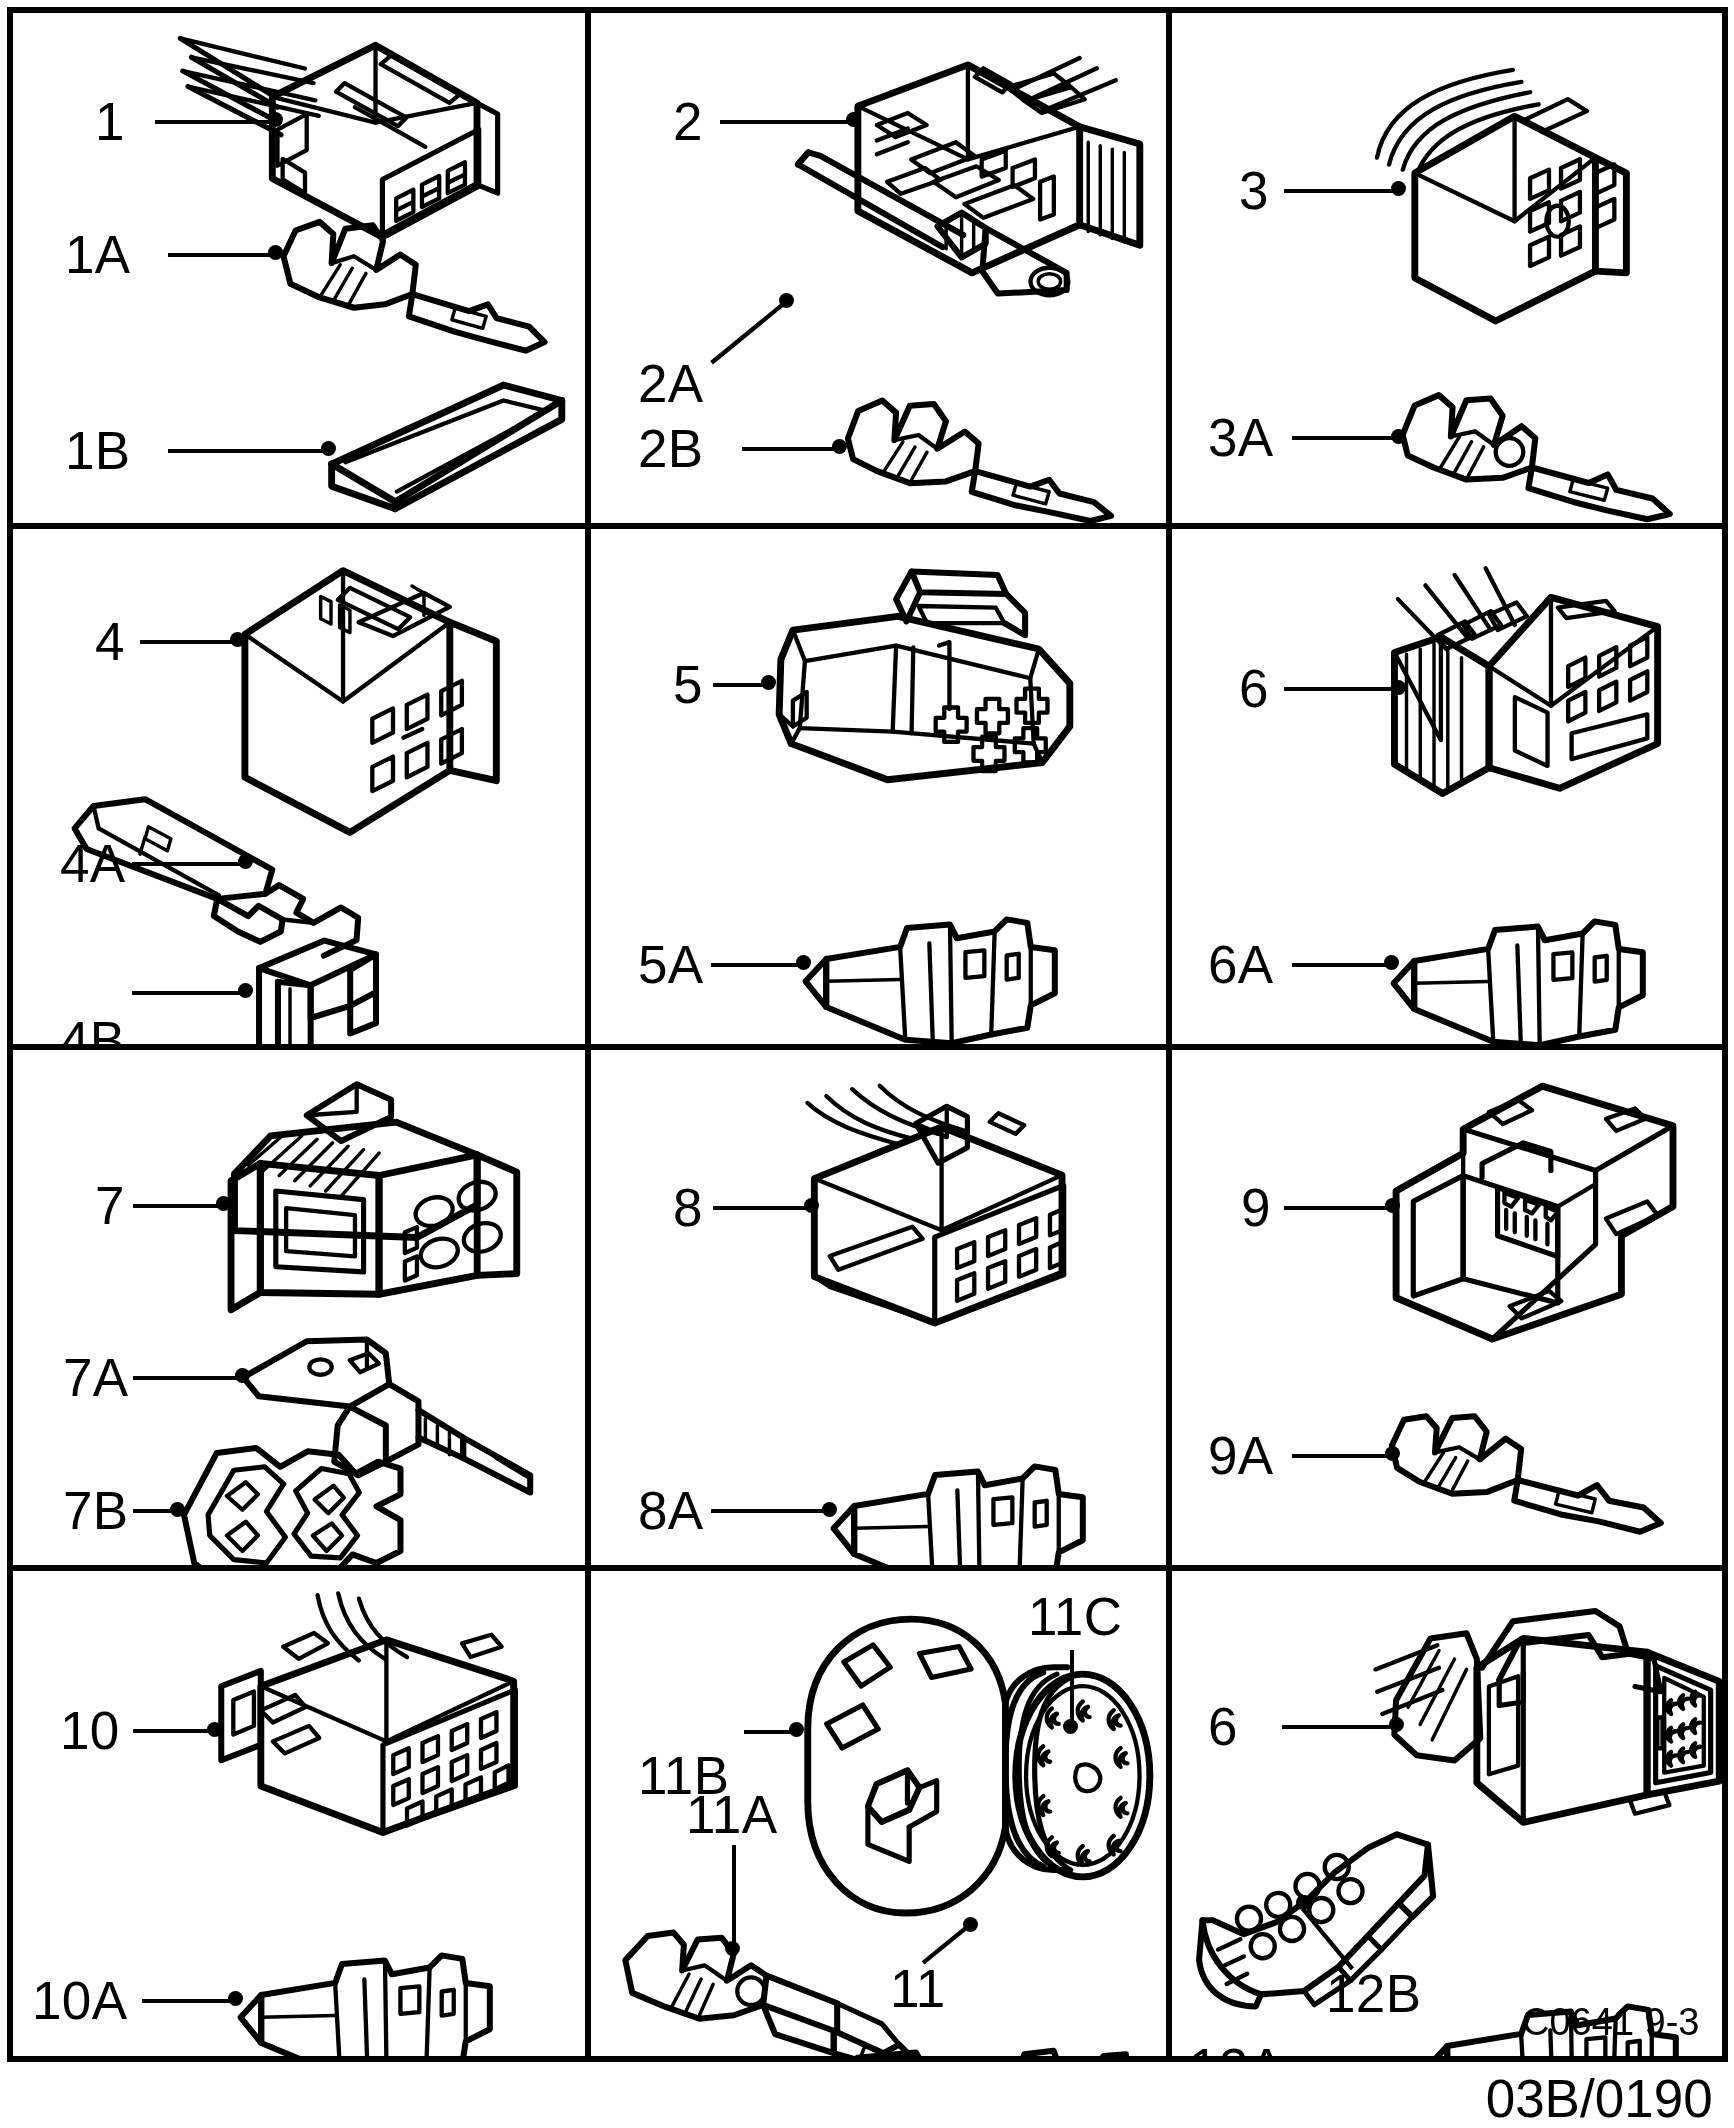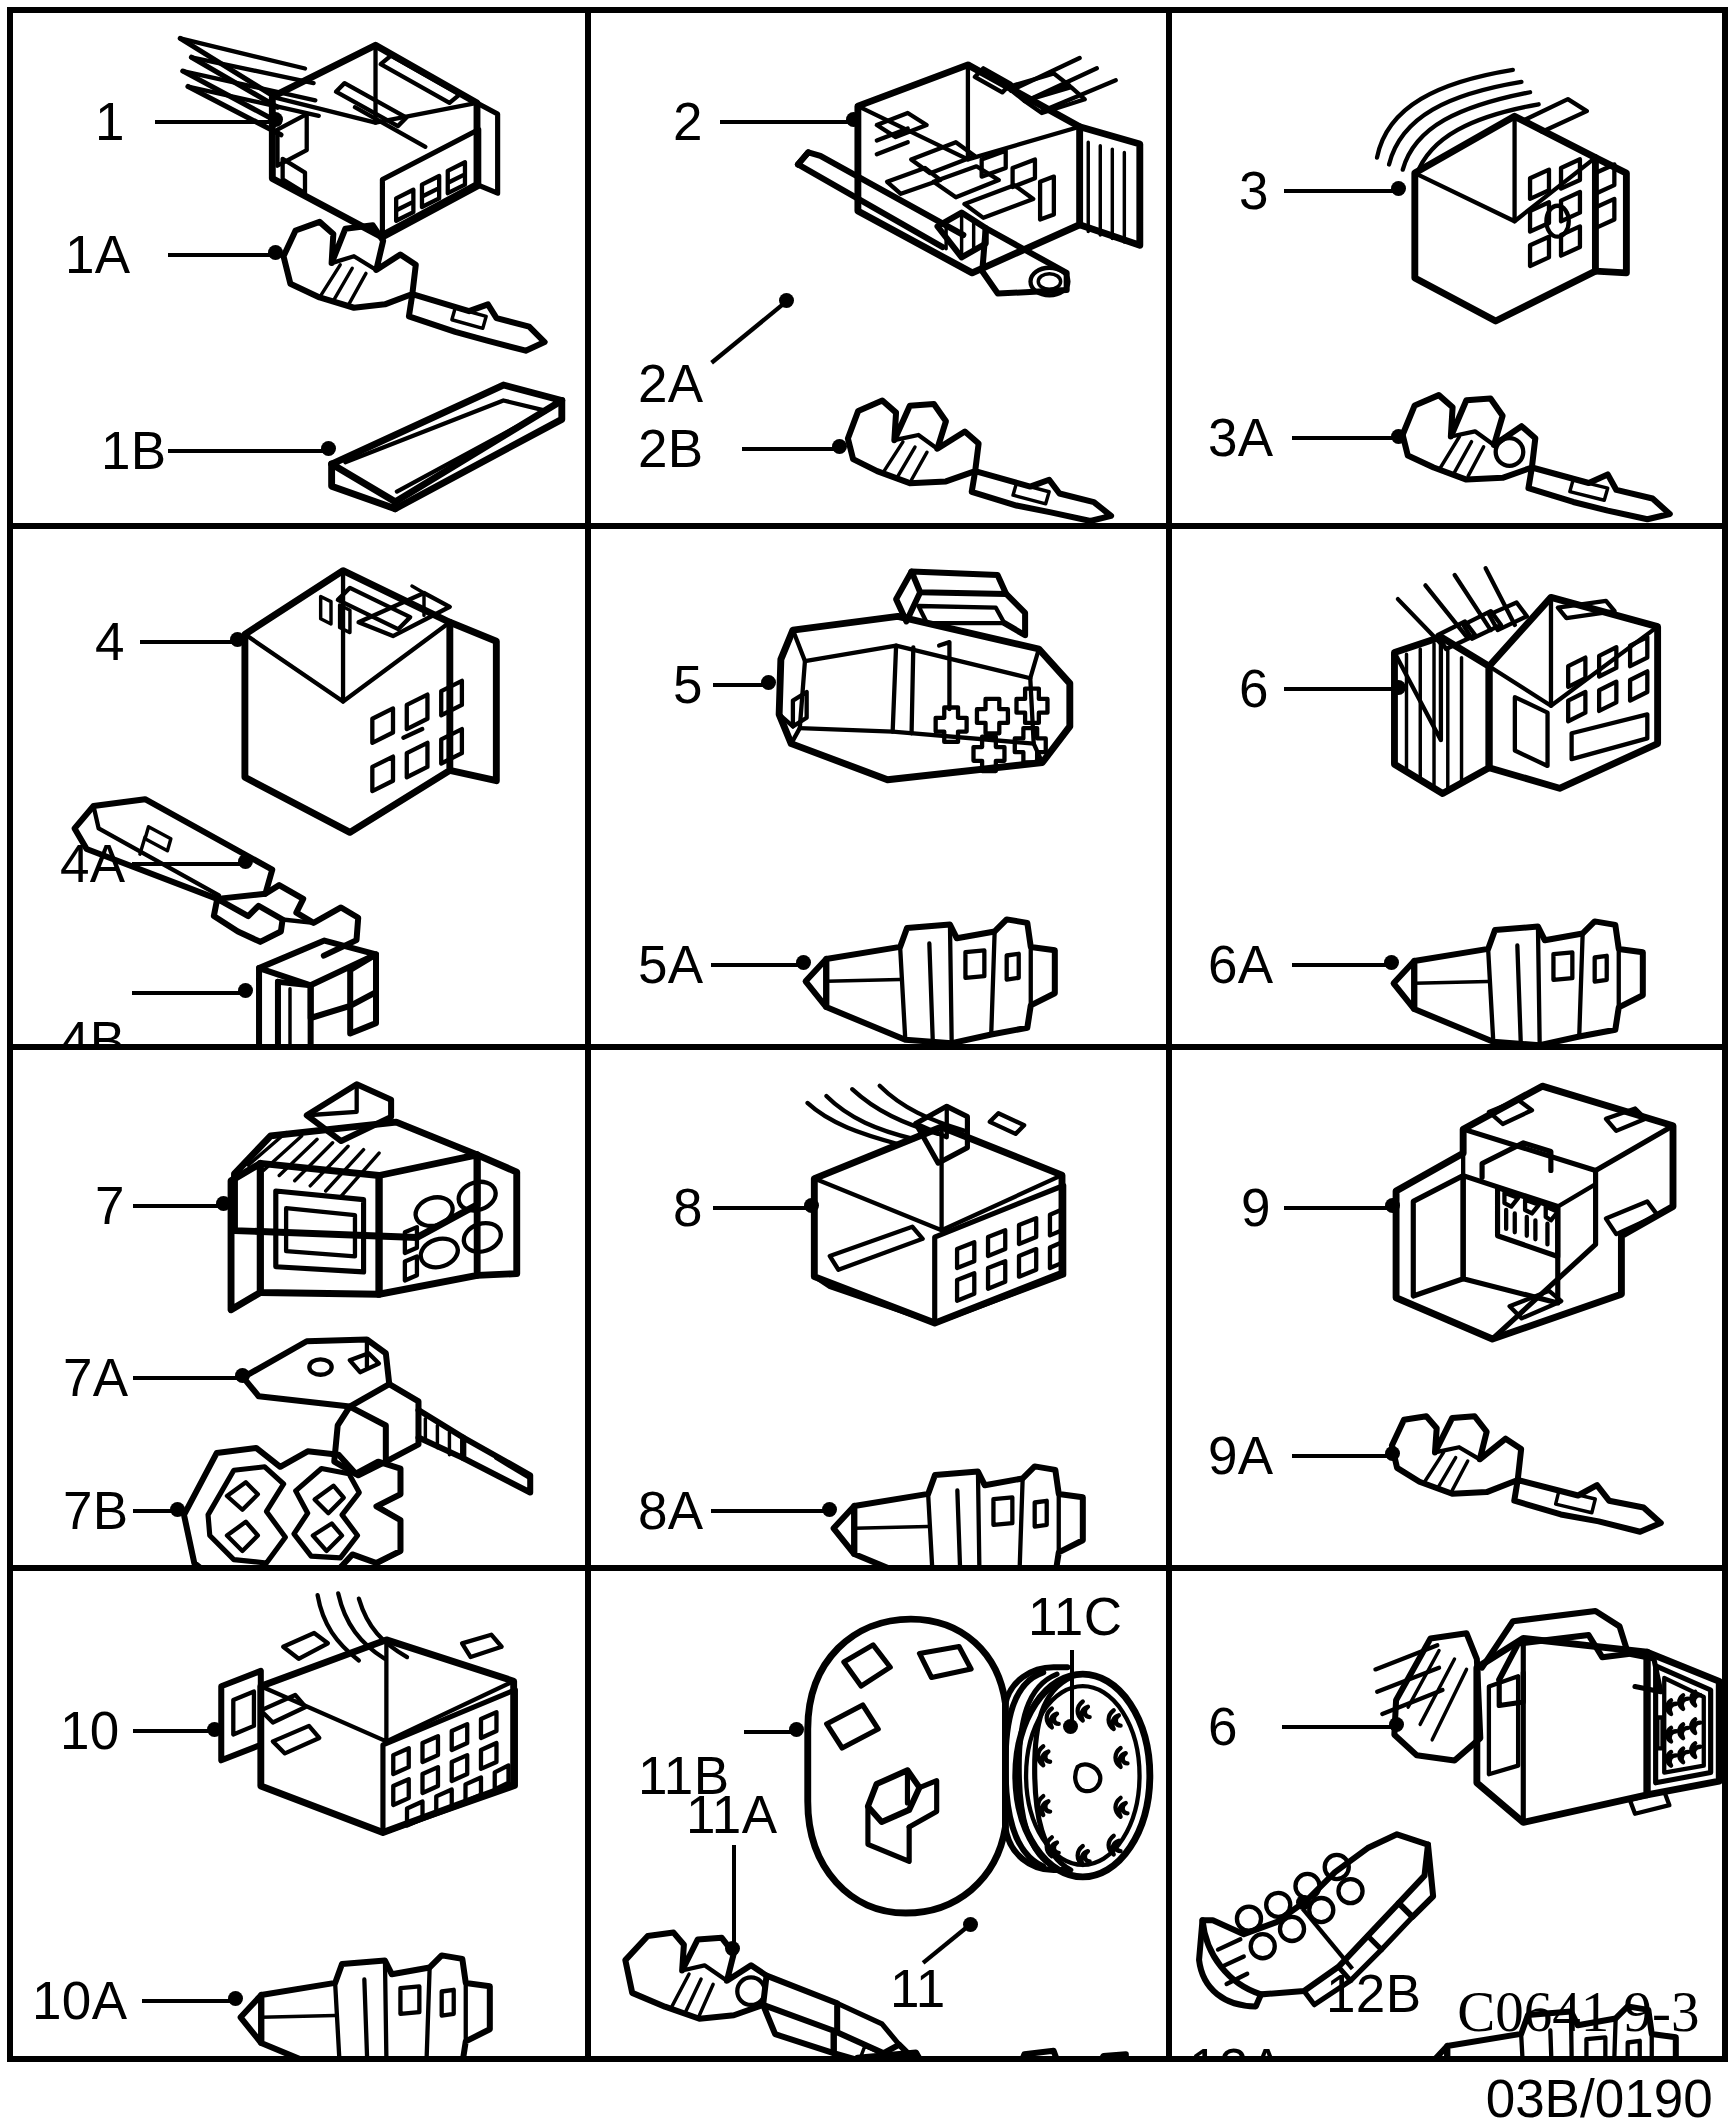--- a/index.html
+++ b/index.html
@@ -65,22 +65,22 @@
   }
   .leader-diag{position:absolute;}
 
   
   .art{position:absolute;}
   .art svg{display:block;overflow:visible;}
 
   
   .cap-inner{
     position:absolute;
-    font-family:Liberation Serif, serif;
-    font-size:57px;
+    font-family:Liberation Sans, sans-serif;
+    font-size:38px;
     right:22.4px;
     bottom:12px;
     white-space:nowrap;
   }
   .cap-outer{
     position:absolute;
     font-family:"Liberation Sans", sans-serif;
     font-size:53px;
     right:22.4px;
     top:2068px;
@@ -96,21 +96,21 @@
 
     <div class="cell c1 r1">
       <div class="lbl" style="left:82px;top:82px;">1</div>
       <div class="leader" style="left:142px;top:107px;width:116px;"></div>
       <div class="dot" style="left:255px;top:99px;"></div>
 
       <div class="lbl" style="left:52px;top:215px;">1A</div>
       <div class="leader" style="left:155px;top:240px;width:103px;"></div>
       <div class="dot" style="left:255px;top:232px;"></div>
 
-      <div class="lbl" style="left:52px;top:411px;margin-left:36px;">1B</div>
+      <div class="lbl" style="left:52px;top:411px;">1B</div>
       <div class="leader" style="left:155px;top:436px;width:157px;"></div>
       <div class="dot" style="left:308px;top:428px;"></div>
 
       <div class="art" style="left:163px;top:8.6px;">
         <svg width="387" height="267" viewBox="0 0 450 310" fill="none" stroke="#000" stroke-width="6" stroke-linejoin="round" stroke-linecap="round">
 
           <path d="M5 20 L110 85"></path>
             <path d="M18 42 L118 100"></path>
           <path d="M8 58 L120 118"></path>
             <path d="M14 76 L122 132"></path>

